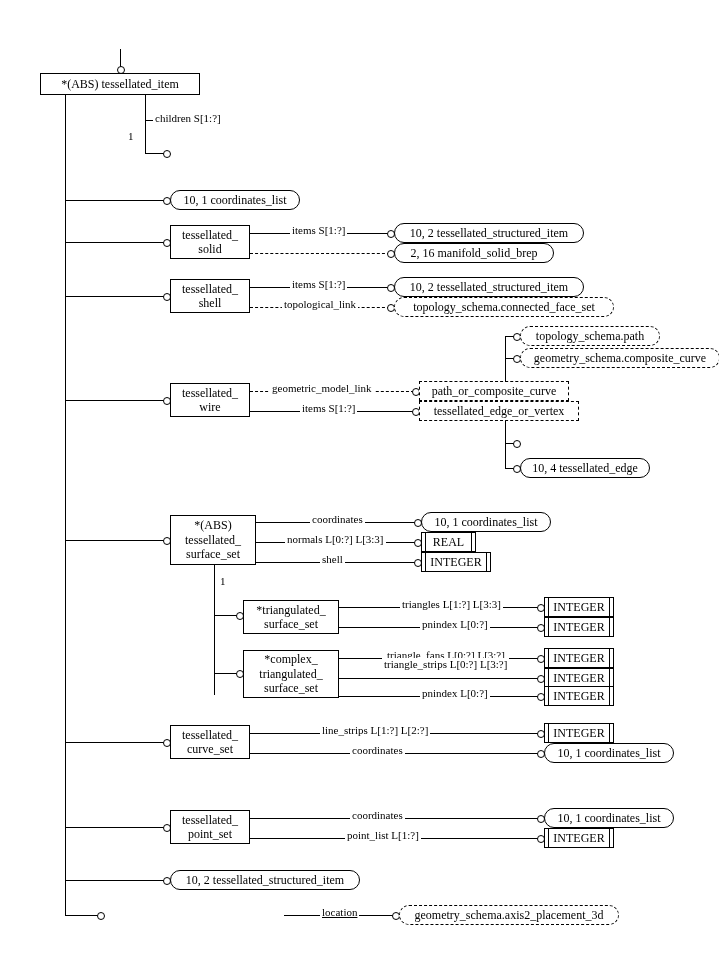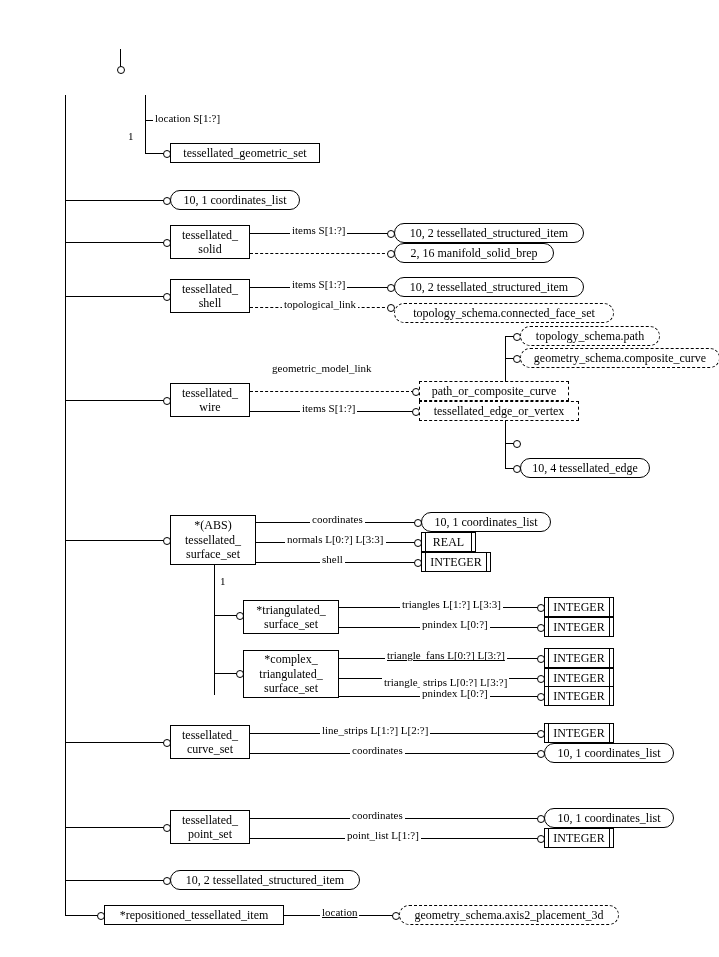--- a/index.html
+++ b/index.html
@@ -53,32 +53,32 @@
   }
 </style>
 </head>
 <body>
 
 <div class="diagram">
 
 <div class="vline" style="left:110px; top:39px; height:18px;"></div>
 <div class="circ" style="left:107px; top:56px;"></div>
 
+<div class="node rect" style="left:30px; top:63px; width:160px; height:22px;">
+      <span>*(ABS) tessellated_item</span>
+    </div>
 
 <div class="vline" style="left:55px; top:85px; height:820px;"></div>
 
 <div class="vline" style="left:135px; top:85px; height:58px;"></div>
 <div class="hline" style="left:135px; top:110px; width:50px;"></div>
-<div class="label" style="left:143px; top:102px;">location S[1:?]</div>
+<div class="label" style="left:143px; top:102px;">children S[1:?]</div>
 <div class="one" style="left:118px; top:120px;">1</div>
 <div class="hline" style="left:135px; top:143px; width:20px;"></div>
 <div class="circ" style="left:153px; top:140px;"></div>
-<div class="node rect" style="left:160px; top:133px; width:150px; height:20px;">
-      <span>tessellated_geometric_set</span>
-    </div>
 
 <div class="hline" style="left:55px; top:190px; width:100px;"></div>
 <div class="circ" style="left:153px; top:187px;"></div>
 <div class="node rect oval" style="left:160px; top:180px; width:130px; height:20px;">
       <span>10, 1 coordinates_list</span>
     </div>
 
 <div class="hline" style="left:55px; top:232px; width:100px;"></div>
 <div class="circ" style="left:153px; top:229px;"></div>
 <div class="node rect" style="left:160px; top:215px; width:80px; height:34px;">
@@ -106,21 +106,21 @@
     </div>
 <div class="hline" style="left:240px; top:277px; width:140px;"></div>
 <div class="label" style="left:280px; top:268px;">items S[1:?]</div>
 <div class="circ" style="left:377px; top:274px;"></div>
 <div class="node rect oval" style="left:384px; top:267px; width:190px; height:20px;">
       <span>10, 2 tessellated_structured_item</span>
     </div>
 <div class="hline-d" style="left:240px; top:297px; width:140px;"></div>
 <div class="label" style="left:272px; top:288px;">topological_link</div>
 <div class="circ" style="left:377px; top:294px;"></div>
-<div class="node dashed-rect rounded" style="left:384px; top:293px; width:220px; height:20px;">
+<div class="node dashed-rect rounded" style="left:384px; top:287px; width:220px; height:20px;">
       <span>topology_schema.connected_face_set</span>
     </div>
 
 <div class="vline" style="left:495px; top:326px; height:42px;"></div>
 <div class="hline" style="left:495px; top:326px; width:10px;"></div>
 <div class="circ" style="left:503px; top:323px;"></div>
 <div class="node dashed-rect rounded" style="left:510px; top:316px; width:140px; height:20px;">
       <span>topology_schema.path</span>
     </div>
 <div class="hline" style="left:495px; top:348px; width:10px;"></div>
@@ -129,21 +129,21 @@
       <span>geometry_schema.composite_curve</span>
     </div>
 
 <div class="hline" style="left:55px; top:390px; width:100px;"></div>
 <div class="circ" style="left:153px; top:387px;"></div>
 <div class="node rect" style="left:160px; top:373px; width:80px; height:34px;">
       <span style="white-space:pre-line">tessellated_
 wire</span>
     </div>
 <div class="hline-d" style="left:240px; top:381px; width:164px;"></div>
-<div class="label" style="left:260px; top:352px;">geometric_model_link</div>
+<div class="label" style="left:260px; top:372px;">geometric_model_link</div>
 <div class="circ" style="left:402px; top:378px;"></div>
 <div class="node dashed-rect" style="left:409px; top:371px; width:150px; height:20px;">
       <span>path_or_composite_curve</span>
     </div>
 <div class="vline" style="left:495px; top:368px; height:4px;"></div>
 <div class="hline" style="left:240px; top:401px; width:164px;"></div>
 <div class="label" style="left:290px; top:392px;">items S[1:?]</div>
 <div class="circ" style="left:402px; top:398px;"></div>
 <div class="node dashed-rect" style="left:409px; top:391px; width:160px; height:20px;">
       <span>tessellated_edge_or_vertex</span>
@@ -213,21 +213,21 @@
 triangulated_
 surface_set</span>
     </div>
 <div class="hline" style="left:329px; top:648px; width:200px;"></div>
 <div class="label" style="left:375px; top:639px;text-decoration:underline;">triangle_fans L[0:?] L[3:?]</div>
 <div class="circ" style="left:527px; top:645px;"></div>
 <div class="node rect dbl" style="left:534px; top:638px; width:70px; height:20px;">
       <span>INTEGER</span>
     </div>
 <div class="hline" style="left:329px; top:668px; width:200px;"></div>
-<div class="label" style="left:372px; top:666px;">triangle_strips L[0:?] L[3:?]</div>
+<div class="label" style="left:372px; top:648px;">triangle_strips L[0:?] L[3:?]</div>
 <div class="circ" style="left:527px; top:665px;"></div>
 <div class="node rect dbl" style="left:534px; top:658px; width:70px; height:20px;">
       <span>INTEGER</span>
     </div>
 <div class="hline" style="left:329px; top:686px; width:200px;"></div>
 <div class="label" style="left:410px; top:677px;">pnindex L[0:?]</div>
 <div class="circ" style="left:527px; top:683px;"></div>
 <div class="node rect dbl" style="left:534px; top:676px; width:70px; height:20px;">
       <span>INTEGER</span>
     </div>
@@ -271,23 +271,20 @@
     </div>
 
 <div class="hline" style="left:55px; top:870px; width:100px;"></div>
 <div class="circ" style="left:153px; top:867px;"></div>
 <div class="node rect oval" style="left:160px; top:860px; width:190px; height:20px;">
       <span>10, 2 tessellated_structured_item</span>
     </div>
 
 <div class="hline" style="left:55px; top:905px; width:34px;"></div>
 <div class="circ" style="left:87px; top:902px;"></div>
-<div class="node rect" style="left:94px; top:895px; width:180px; height:20px;">
-      <span>*repositioned_tessellated_item</span>
-    </div>
 <div class="hline" style="left:274px; top:905px; width:110px;"></div>
 <div class="label" style="left:310px; top:896px;text-decoration:underline;">location</div>
 <div class="circ" style="left:382px; top:902px;"></div>
 <div class="node dashed-rect rounded" style="left:389px; top:895px; width:220px; height:20px;">
       <span>geometry_schema.axis2_placement_3d</span>
     </div>
 
 </div>
 
 </body></html>

